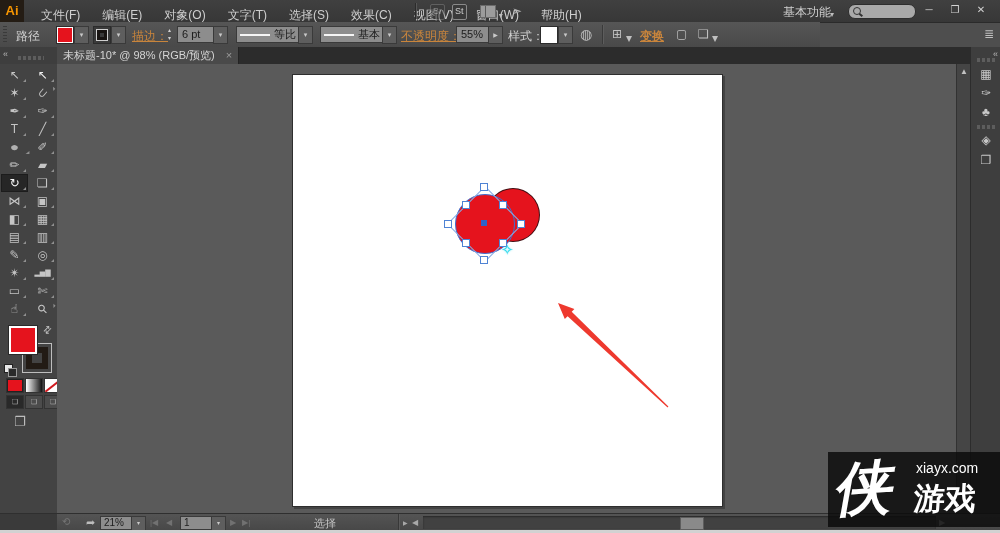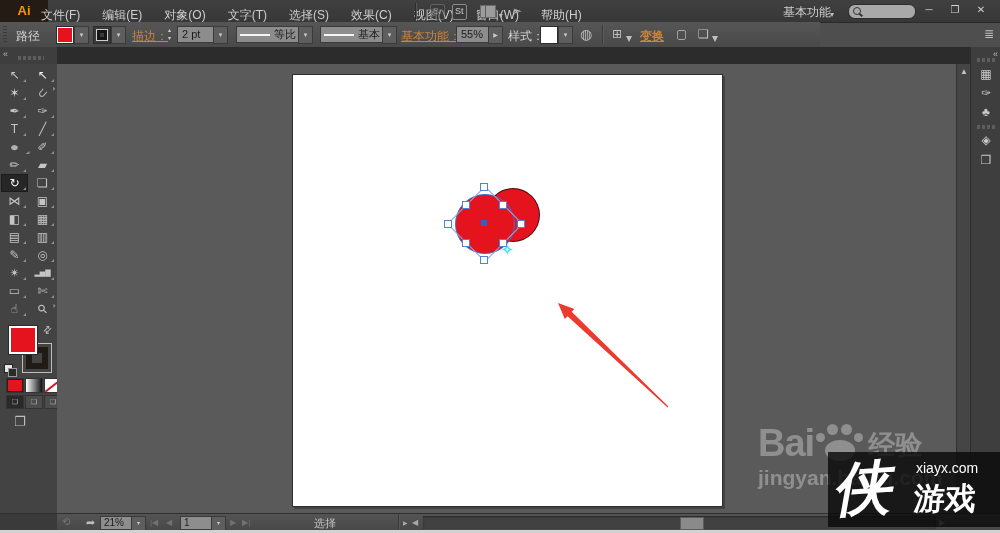--- a/index.html
+++ b/index.html
@@ -5,21 +5,21 @@
   html,body{margin:0;padding:0;background:#222;}
   .screen{position:relative;width:1000px;height:533px;overflow:hidden;
     font-family:"Liberation Sans","DejaVu Sans",sans-serif;
     background:#4e4e4e;color:#c8c8c8;font-size:12px;
     -webkit-user-select:none;user-select:none;}
   .abs{position:absolute;}
 
   
   .titlebar{position:absolute;left:0;top:0;width:1000px;height:22px;
     background:linear-gradient(#404040,#373737);border-bottom:1px solid #2a2a2a;}
-  .ailogo{position:absolute;left:0;top:0;width:48px;height:22px;background:#241c14;
+  .ailogo{position:absolute;left:0;top:0;width:24px;height:22px;background:#241c14;
     color:#f79500;font-weight:bold;font-size:13px;text-align:center;line-height:22px;}
   .menus{position:absolute;left:30px;top:4px;height:22px;display:flex;align-items:center;}
   .menu{padding:0 11px;line-height:22px;color:#cfcfcf;cursor:default;}
   .tb-sep{position:absolute;top:3px;width:1px;height:16px;background:#2b2b2b;border-right:1px solid #565656;}
   .tb-ic{position:absolute;top:4px;height:14px;line-height:14px;color:#b9b9b9;font-size:10px;}
   .badge{border:1px solid #8a8a8a;border-radius:2px;padding:0 2px;font-size:9px;line-height:12px;color:#cfcfcf;background:#3a3a3a;}
   .badge.dim{opacity:.45;}
   .ws-sw{display:inline-block;width:14px;height:11px;background:#9c9c9c;border:1px solid #6a6a6a;position:relative;}
   .ws-sw:before{content:"";position:absolute;left:4px;top:0;bottom:0;width:1px;background:#5a5a5a;}
   .caret{color:#bdbdbd;font-size:8px;}
@@ -189,53 +189,57 @@
 
   <div class="controlbar">
     <div class="grip-v"></div>
     <span class="cb-lab" style="left:16px">路径</span>
     <span class="swatch red" style="left:56px"></span>
     <span class="ddbtn" style="left:74px">▾</span>
     <span class="swatch strok" style="left:93px"></span>
     <span class="ddbtn" style="left:111px">▾</span>
     <span class="cb-lab lnk" style="left:132px">描边：</span>
     <span class="spinner" style="left:165px"><span>▴</span><br><span>▾</span></span>
-    <span class="field" style="left:177px;width:34px">2 pt</span>
+    <span class="field" style="left:177px;width:34px">6 pt</span>
     <span class="ddbtn" style="left:213px">▾</span>
     <span class="dropwide" style="left:236px;width:56px">
         <span class="linepre"></span>
         <span>等比</span>
       </span>
     <span class="ddbtn" style="left:298px">▾</span>
     <span class="dropwide" style="left:320px;width:56px">
         <span class="linepre"></span>
         <span>基本</span>
       </span>
     <span class="ddbtn" style="left:382px">▾</span>
-    <span class="cb-lab lnk" style="left:401px">基本功能：</span>
+    <span class="cb-lab lnk" style="left:401px">不透明度：</span>
     <span class="field" style="left:456px;width:30px">55%</span>
     <span class="ddbtn" style="left:488px;font-size:6px">▶</span>
     <span class="cb-lab" style="left:508px">样式：</span>
     <span class="swatch" style="left:540px"></span>
     <span class="ddbtn" style="left:558px">▾</span>
     <span class="cb-ic" style="left:580px;font-size:14px">◍</span>
     <div class="cb-sep" style="left:602px"></div>
     <span class="cb-ic" style="left:612px">⊞</span>
     <span class="cb-ic caret" style="left:626px;top:9px">▾</span>
     <span class="cb-lab lnk" style="left:640px;font-weight:bold">变换</span>
     <span class="cb-ic" style="left:676px">▢</span>
     <span class="cb-ic" style="left:698px">❏</span>
     <span class="cb-ic caret" style="left:712px;top:9px">▾</span>
     <span class="cb-ic" style="left:984px">≣</span>
   </div>
 
   <div class="tabrow">
     <div class="tools-head">
       <span class="collapse abs" style="left:3px;top:2px">«</span>
       <span class="grip-h abs" style="left:18px;top:9px"></span>
+    </div>
+    <div class="doctab">
+      <span>未标题-10* @ 98% (RGB/预览)</span>
+      <span style="color:#9a9a9a;margin-left:8px">×</span>
     </div>
   </div>
 
   <div class="toolscol">
     <div class="tools">
       <div class="tool">↖</div>
       <div class="tool" style="color:#eee">↖</div>
       <div class="tool">✶</div>
       <div class="tool rotl">⊂</div>
       <div class="tool">✒</div>
@@ -331,33 +335,19 @@
     <div class="sb-div"></div>
     <span class="sb-nav" style="left:403px;top:5px;font-size:6px">▶</span>
     <span class="sb-nav" style="left:412px">◀</span>
     <div class="htrack">
       <div class="hthumb"></div>
     </div>
     <span class="sb-nav" style="left:939px">▶</span>
   </div>
   <div class="bottomstrip"></div>
 
-  <div class="wm">
-    <div class="row">
-      <span class="bai">Bai</span>
-      <span class="paw">
-          <i class="palm"></i>
-          <i class="t1"></i>
-          <i class="t2"></i>
-          <i class="t3"></i>
-          <i class="t4"></i>
-        </span>
-      <span class="cn">经验</span>
-    </div>
-    <div class="url">jingyan.baidu.com</div>
-  </div>
   <div class="overlay">
     <span class="ov-big">侠</span>
     <span class="ov-site">xiayx.com</span>
     <span class="ov-small">游戏</span>
   </div>
 
 </div>
 
 </body></html>

